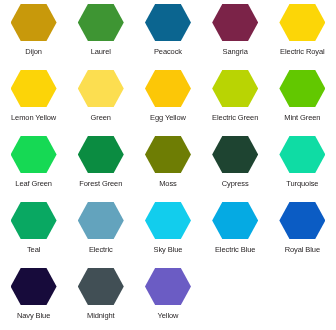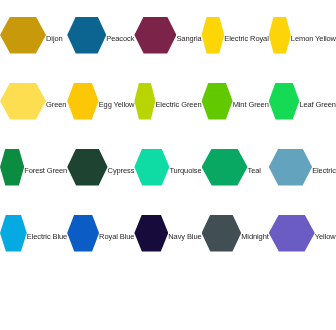--- a/index.html
+++ b/index.html
@@ -15,20 +15,21 @@
   }
   #palette-grid {
     display: grid;
     grid-template-columns: repeat(5, 67.2px);
     grid-template-rows: repeat(5, 66px);
     width: 336px;
     height: 330px;
   }
   .swatch-cell {
     display: flex;
+    flex-direction: column;
     align-items: center;
     justify-content: flex-start;
     padding-top: 4px;
     box-sizing: border-box;
   }
   .hex {
     width: 46px;
     height: 37px;
     clip-path: polygon(22% 0%, 78% 0%, 100% 50%, 78% 100%, 22% 100%, 0% 50%);
     -webkit-clip-path: polygon(22% 0%, 78% 0%, 100% 50%, 78% 100%, 22% 100%, 0% 50%);
@@ -43,20 +44,24 @@
     letter-spacing: -0.1px;
   }
 </style>
 </head>
 <body>
 
 <div id="palette-grid">
     <div class="swatch-cell">
       <div class="hex" style="background: rgb(200, 153, 11);"></div>
       <div class="swatch-label">Dijon</div>
+    </div>
+    <div class="swatch-cell">
+      <div class="hex" style="background: rgb(62, 149, 51);"></div>
+      <div class="swatch-label">Laurel</div>
     </div>
     <div class="swatch-cell">
       <div class="hex" style="background: rgb(11, 101, 144);"></div>
       <div class="swatch-label">Peacock</div>
     </div>
     <div class="swatch-cell">
       <div class="hex" style="background: rgb(123, 35, 72);"></div>
       <div class="swatch-label">Sangria</div>
     </div>
     <div class="swatch-cell">
@@ -85,34 +90,42 @@
     </div>
     <div class="swatch-cell">
       <div class="hex" style="background: rgb(22, 217, 84);"></div>
       <div class="swatch-label">Leaf Green</div>
     </div>
     <div class="swatch-cell">
       <div class="hex" style="background: rgb(11, 140, 65);"></div>
       <div class="swatch-label">Forest Green</div>
     </div>
     <div class="swatch-cell">
+      <div class="hex" style="background: rgb(110, 125, 4);"></div>
+      <div class="swatch-label">Moss</div>
+    </div>
+    <div class="swatch-cell">
       <div class="hex" style="background: rgb(30, 68, 49);"></div>
       <div class="swatch-label">Cypress</div>
     </div>
     <div class="swatch-cell">
       <div class="hex" style="background: rgb(15, 220, 164);"></div>
       <div class="swatch-label">Turquoise</div>
     </div>
     <div class="swatch-cell">
       <div class="hex" style="background: rgb(9, 168, 98);"></div>
       <div class="swatch-label">Teal</div>
     </div>
     <div class="swatch-cell">
       <div class="hex" style="background: rgb(99, 163, 189);"></div>
       <div class="swatch-label">Electric</div>
+    </div>
+    <div class="swatch-cell">
+      <div class="hex" style="background: rgb(18, 205, 237);"></div>
+      <div class="swatch-label">Sky Blue</div>
     </div>
     <div class="swatch-cell">
       <div class="hex" style="background: rgb(5, 170, 227);"></div>
       <div class="swatch-label">Electric Blue</div>
     </div>
     <div class="swatch-cell">
       <div class="hex" style="background: rgb(11, 92, 196);"></div>
       <div class="swatch-label">Royal Blue</div>
     </div>
     <div class="swatch-cell">

